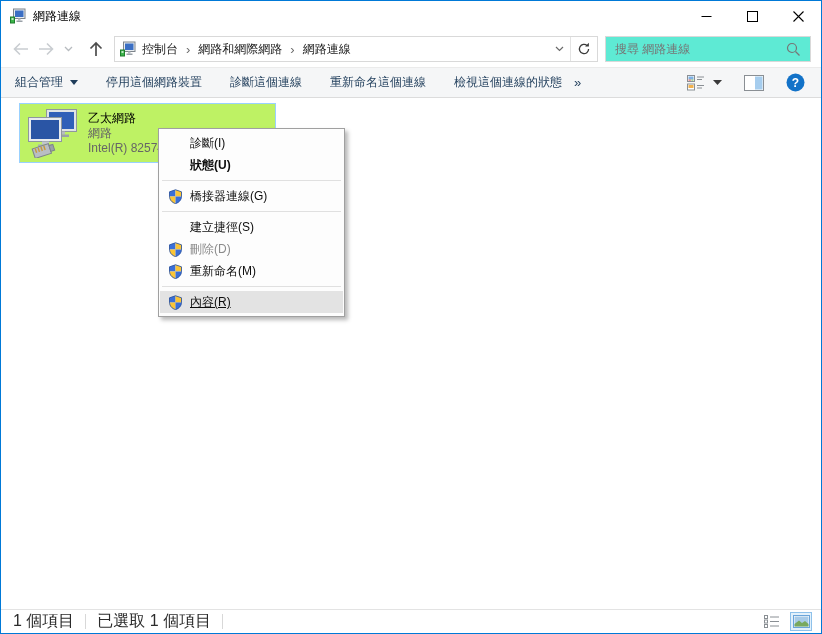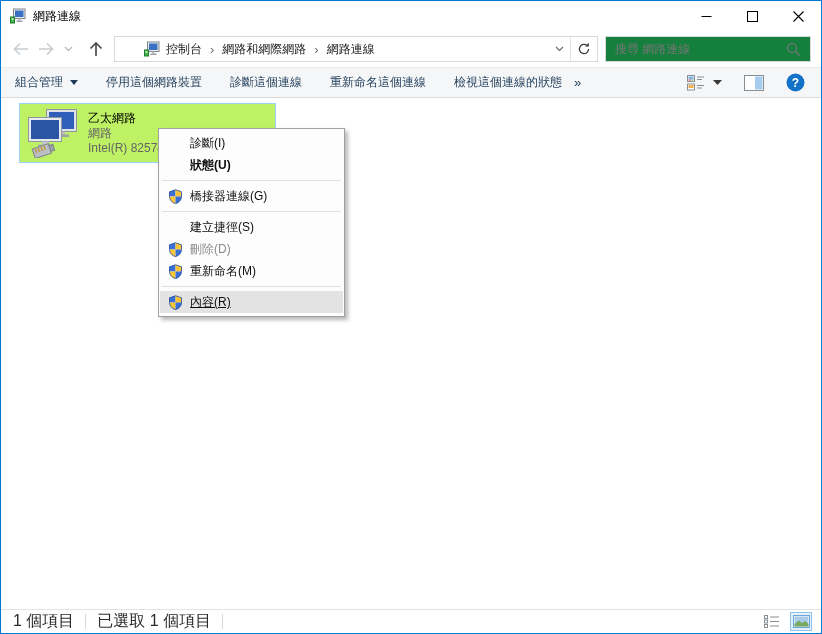--- a/index.html
+++ b/index.html
@@ -13,28 +13,28 @@
   
   .titlebar{flex:0 0 30px;display:flex;align-items:center;background:#fff;}
   .title-icon{margin-left:9px;display:flex;}
   .title-text{margin-left:7px;font-size:12px;color:#000;}
   .win-controls{margin-left:auto;display:flex;height:100%;}
   .win-btn{width:46px;height:100%;display:flex;align-items:center;justify-content:center;cursor:default;}
   
   .navbar{flex:0 0 36px;display:flex;align-items:center;background:#fff;}
   .nav-btn{width:26px;height:26px;display:flex;align-items:center;justify-content:center;}
   .nav-btn.first{margin-left:6px;}
-  .addressbar{box-sizing:border-box;height:26px;width:484px;margin-left:5px;border:1px solid #d9d9d9;display:flex;align-items:center;background:#fff;padding-left:24px;}
+  .addressbar{box-sizing:border-box;height:26px;width:484px;margin-left:5px;border:1px solid #d9d9d9;display:flex;align-items:center;background:#fff;}
   .addr-icon{margin-left:5px;display:flex;}
   .crumbs{display:flex;align-items:center;font-size:12px;color:#1a1a1a;flex:1;overflow:hidden;}
   .crumb{padding:0 6px;white-space:nowrap;}
   .crumb-sep{color:#6a6a6a;font-size:13px;padding:0 2px;}
   .addr-chevron{width:22px;display:flex;align-items:center;justify-content:center;}
   .refresh-btn{width:26px;height:100%;border-left:1px solid #e3e3e3;display:flex;align-items:center;justify-content:center;}
-  .searchbox{box-sizing:border-box;height:26px;width:206px;margin-left:7px;border:1px solid #d9d9d9;display:flex;align-items:center;background:#15803d;}
+  .searchbox{box-sizing:border-box;height:26px;width:206px;margin-left:7px;border:1px solid #d9d9d9;display:flex;align-items:center;background:#5eead4;}
   .searchbox input{border:none;outline:none;flex:1;min-width:0;font-size:12px;padding:0 0 0 9px;color:#222;font-family:"Liberation Sans",sans-serif;background:transparent;}
   .searchbox input::placeholder{color:#767676;opacity:1;}
   .search-icon{margin:0 9px 0 4px;display:flex;}
   
   .toolbar{flex:0 0 31px;box-sizing:border-box;background:#f5f6f7;border-top:1px solid #ebebeb;border-bottom:1px solid #dcdcdc;display:flex;align-items:center;font-size:12px;color:#1e3c5a;}
   .organize{margin-left:14px;display:flex;align-items:center;gap:7px;justify-content:center;}
   .tb-btn{margin-left:28px;white-space:nowrap;}
   .tb-overflow{margin-left:12px;font-size:13px;letter-spacing:-1px;}
   .toolbar-right{margin-left:auto;display:flex;align-items:center;margin-right:16px;}
   .view-selector{display:flex;align-items:center;gap:8px;margin-right:22px;}

